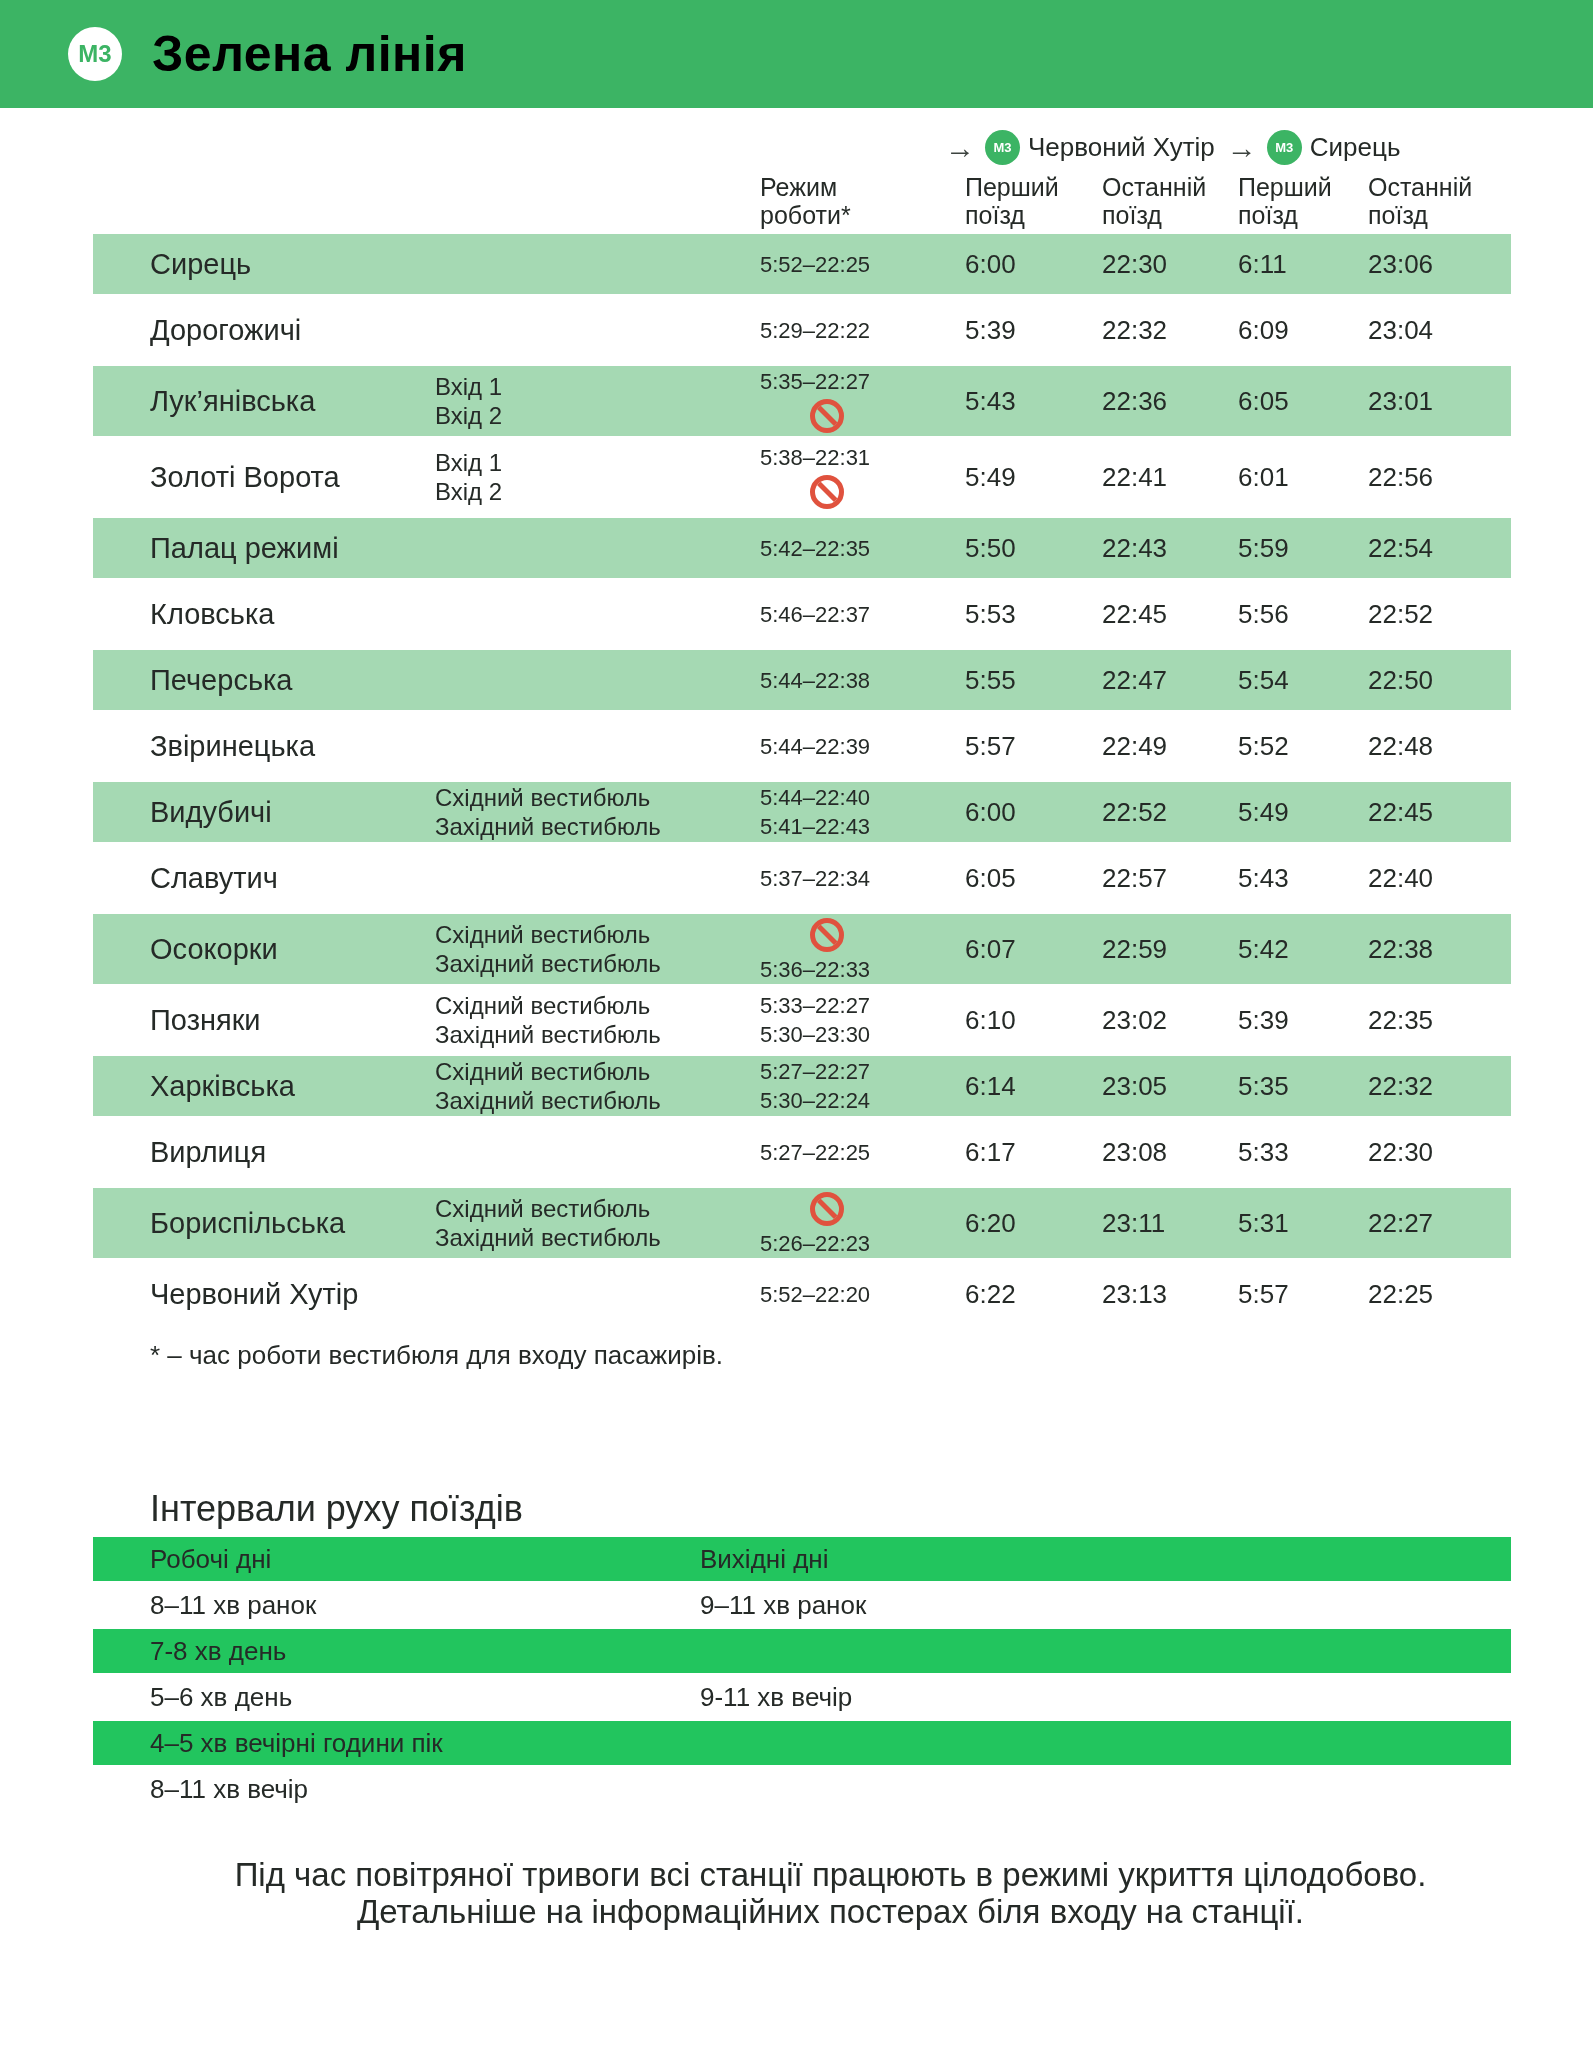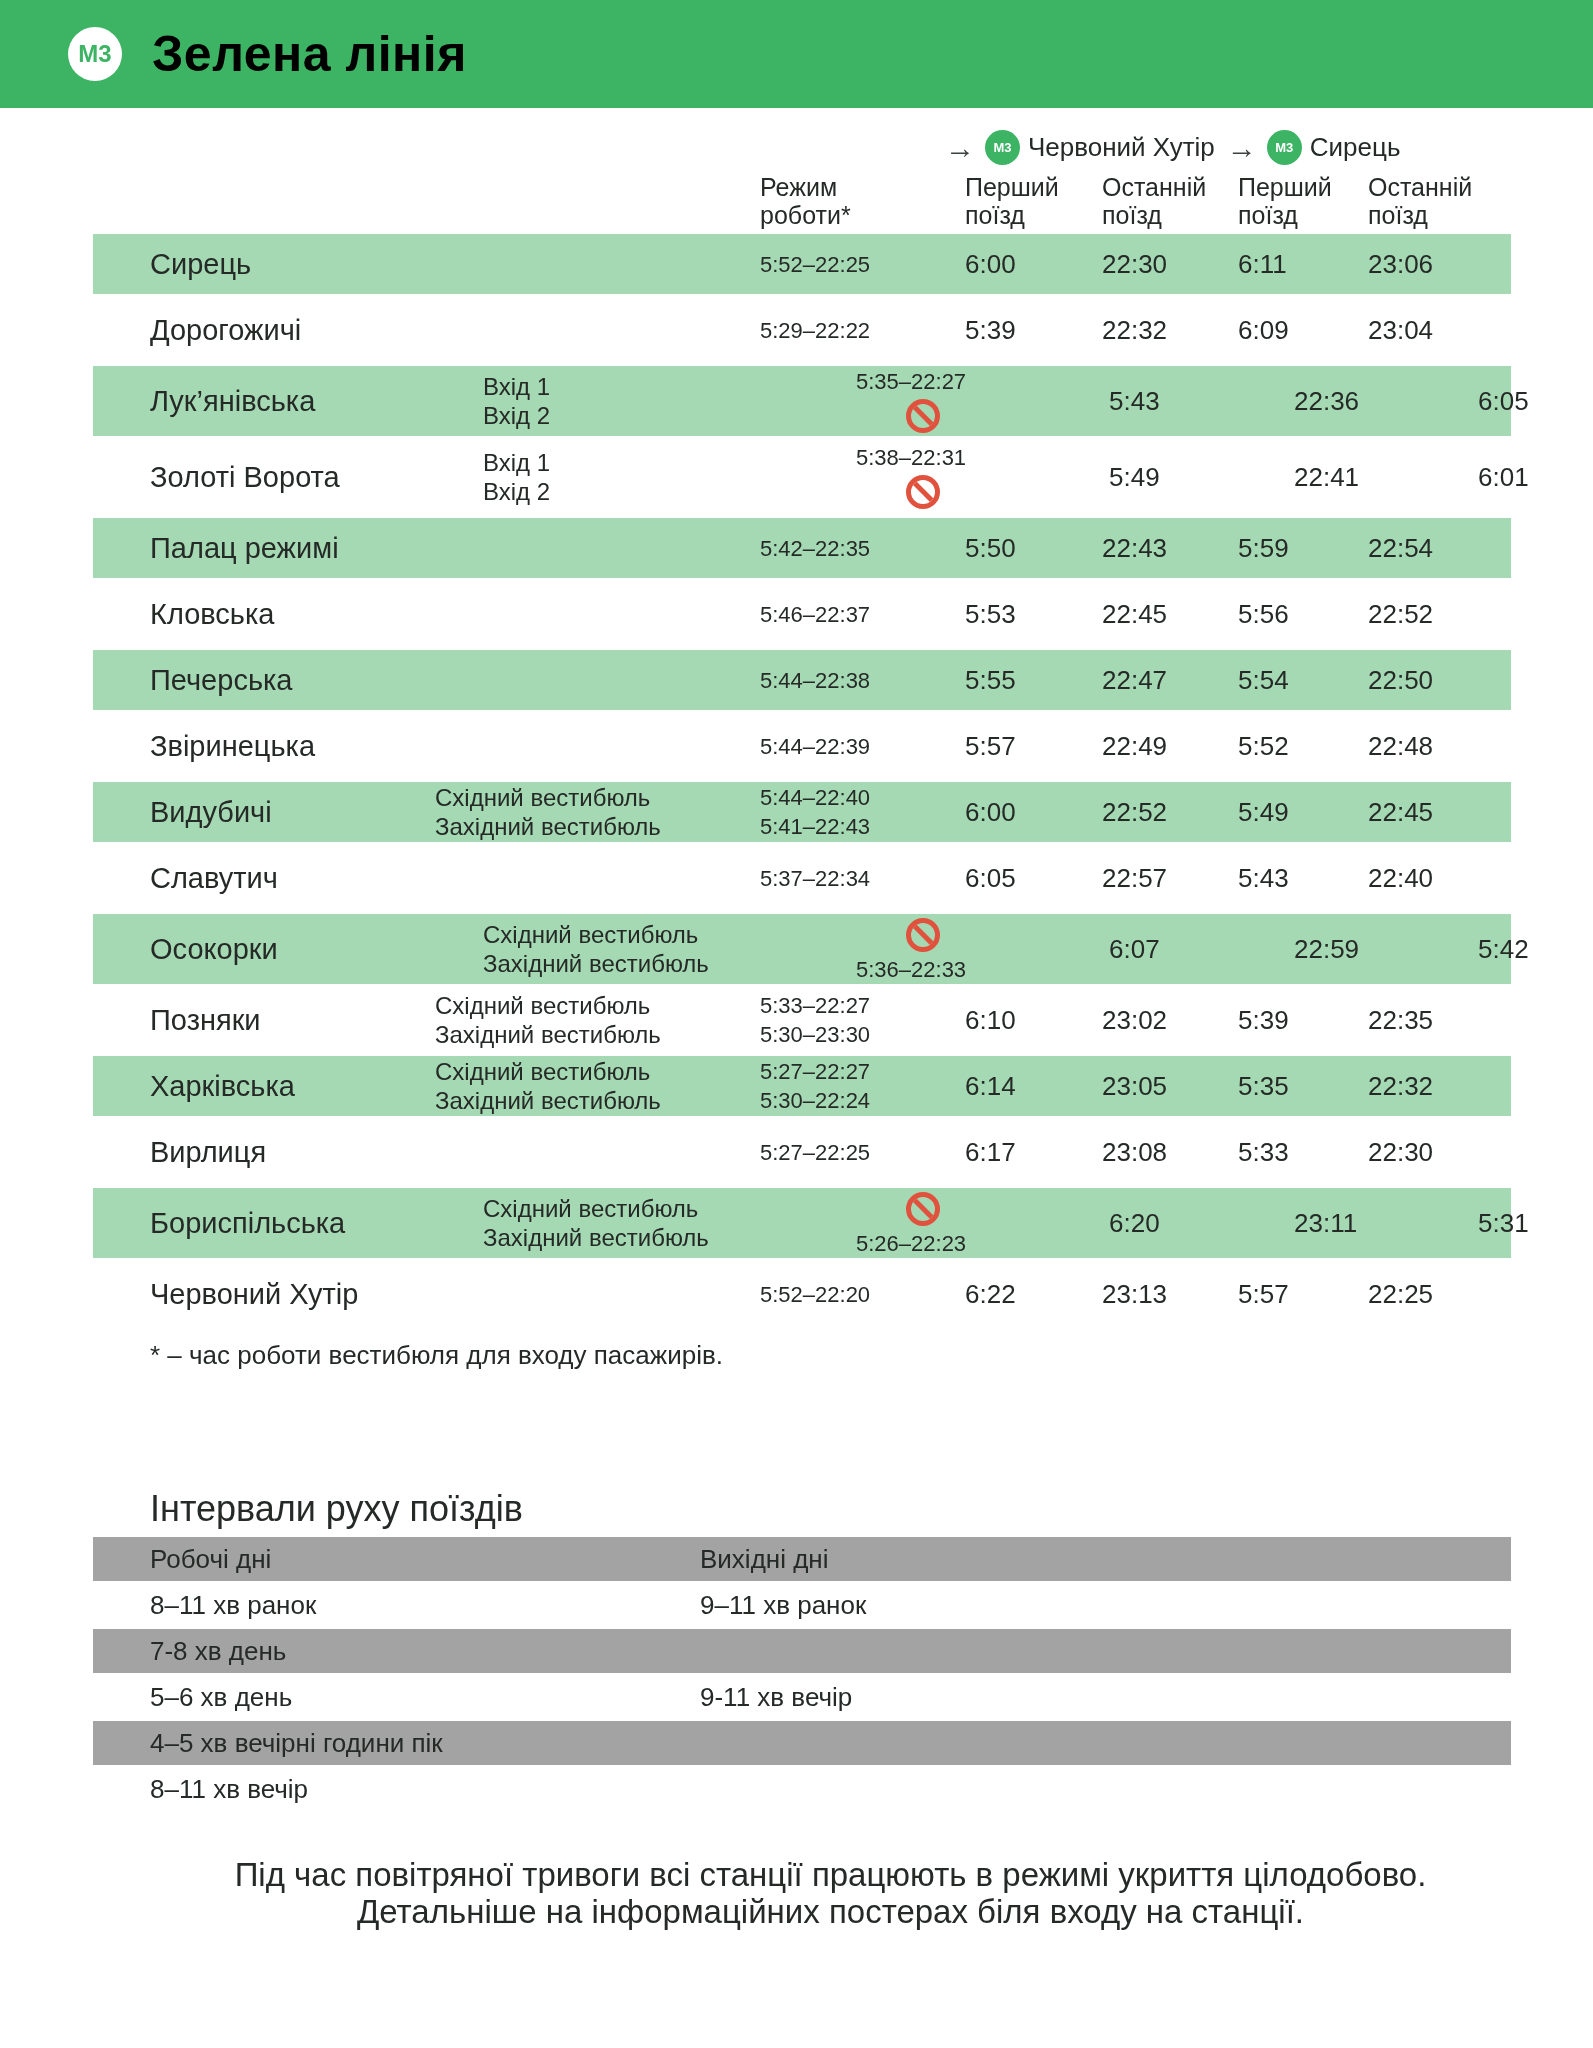--- a/index.html
+++ b/index.html
@@ -40,21 +40,21 @@
 
   
   .grid7 {
     display:grid;
     grid-template-columns:342px 325px 205px 137px 136px 130px 143px;
   }
   .col-head { margin-top:8px; margin-bottom:5px; font-size:25px; line-height:28px; }
 
   
   .row { min-height:60px; align-items:center; margin-bottom:6px; }
-  .row.tall { min-height:70px;gap:48px; }
+  .row.tall { min-height:70px; }
   .row.green { background:#a5d9b3; }
   .c-station { padding-left:57px; font-size:29px; }
   .c-sub  { font-size:24px; line-height:29px; }
   .c-mode { font-size:22px; line-height:29px; }
   .c-time { font-size:26px; }
   .icon-line { width:133px; display:flex; justify-content:center; padding:3px 0; }
   .no-entry {
     width:34px; height:34px; border:5px solid #e0523e; border-radius:50%;
     position:relative; display:inline-block; overflow:hidden; background:transparent;
   }
@@ -67,21 +67,21 @@
   .footnote { margin:16px 0 0 57px; font-size:26px; }
 
   
   .int-title { margin:116px 0 0 57px; font-size:36px; font-weight:normal; line-height:44px; }
   .int-table { margin-top:6px; }
   .int-row {
     display:grid; grid-template-columns:607px 811px; height:44px;
     align-items:center; font-size:26px; margin-bottom:2px;
   }
   .int-row > div:first-child { padding-left:57px; }
-  .int-row.green { background:#a3a3a3; }
+  .int-row.green { background:#22c55e; }
 
   
   .notice { margin:45px 0 0 57px; font-size:33px; line-height:37px;text-align:center; }
 </style>
 </head>
 <body>
 
 <div class="page">
 
   <header class="header">

